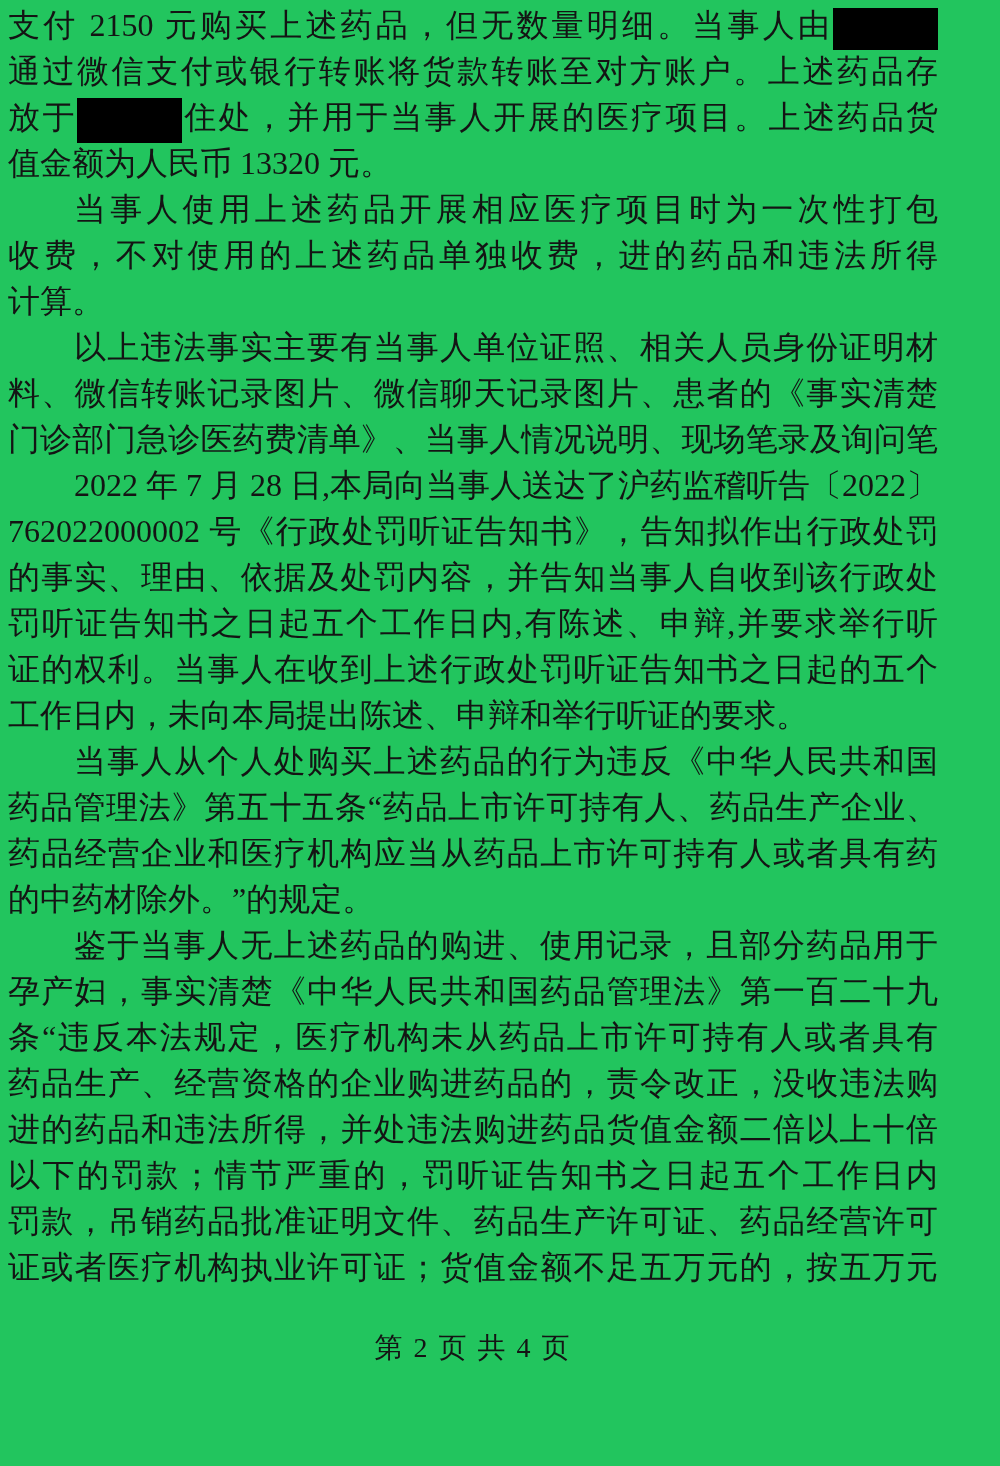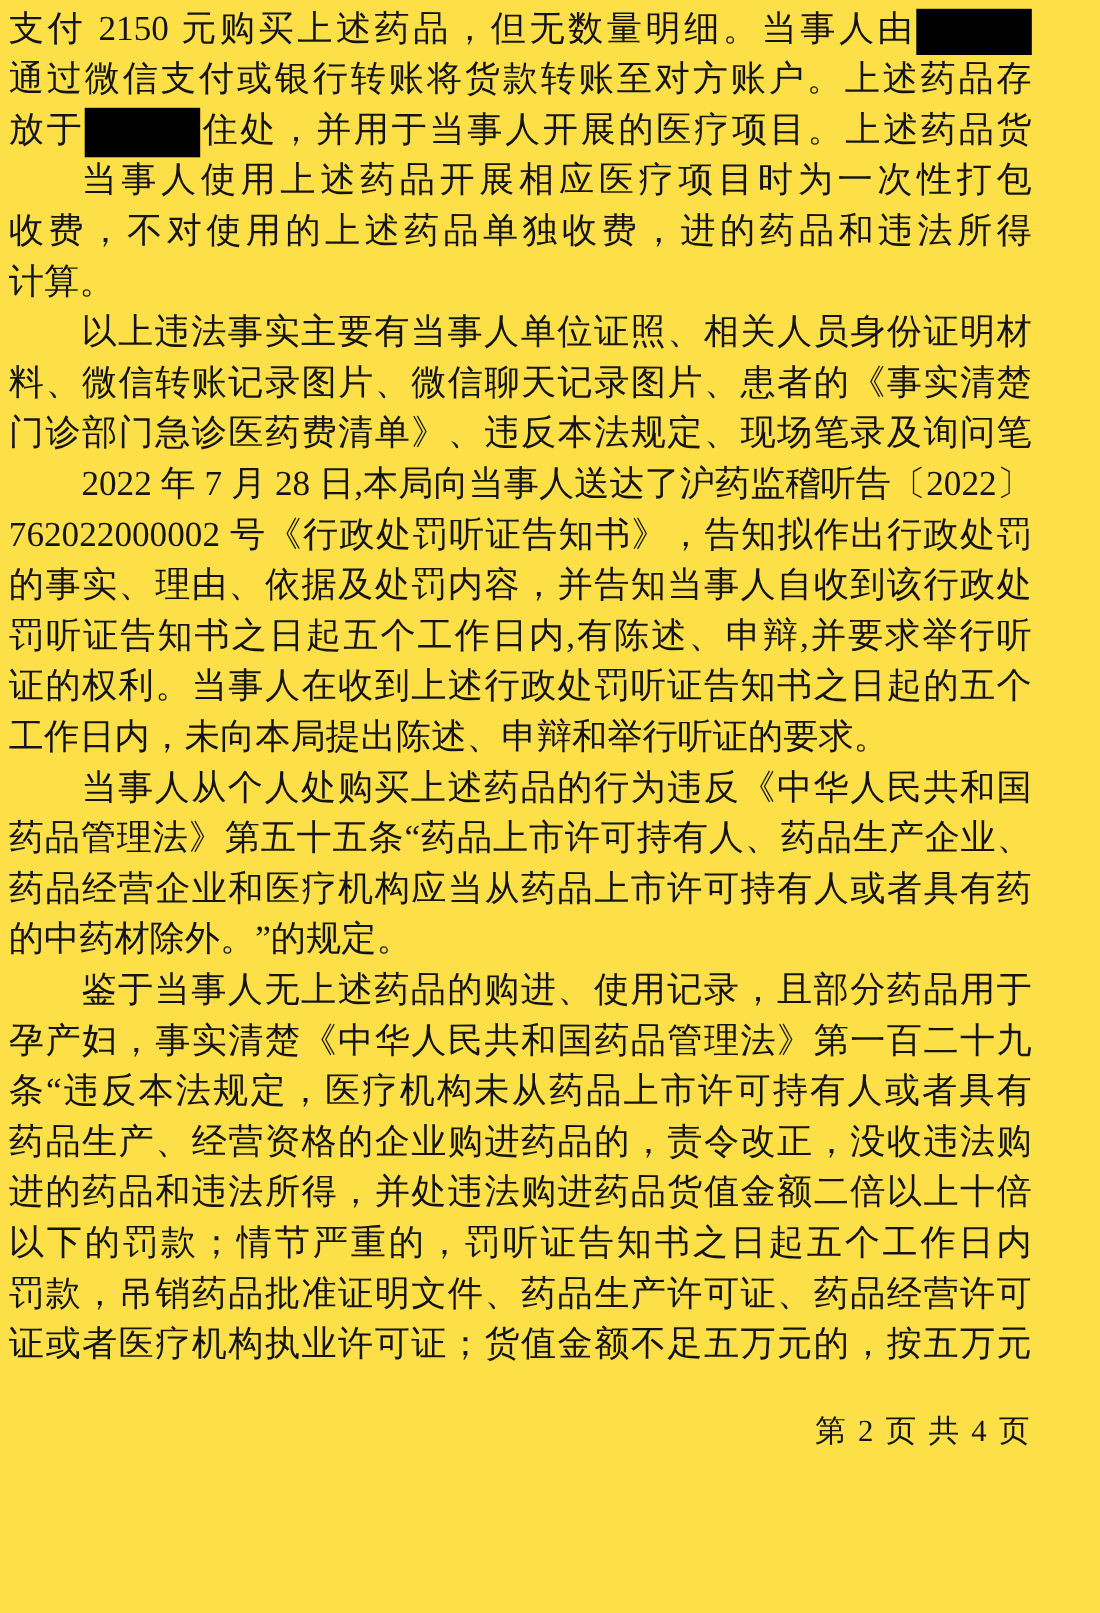--- a/index.html
+++ b/index.html
@@ -4,21 +4,21 @@
 <style>
   html, body {
     margin: 0;
     padding: 0;
     background: #ffffff;
   }
   .page {
     position: relative;
     width: 1000px;
     height: 1466px;
-    background: #fde047;
+    background: #22c55e;
     box-sizing: border-box;
     padding: 2px 62px 0 8px;
     font-family: "Liberation Serif", serif;
     color: #141414;
     overflow: hidden;
   }
   .doc-body {
     width: 930px;
   }
   .line {
@@ -34,40 +34,41 @@
   .line.indent {
     padding-left: 66px;
   }
   .redact {
     display: inline-block;
     background: #000000;
     vertical-align: middle;
   }
   .footer {
     margin-top: 43px;
-    text-align: right;
+    text-align: center;
     font-size: 28px;
     line-height: 30px;
     letter-spacing: 2px;
   }
 </style>
 </head>
 <body>
 
 <div class="page">
   <div class="doc-body">
       <div class="line just"><span>支付 2150 元购买上述药品，但无数量明细。当事人由</span><span class="redact" style="width: 105px; height: 42px; background: rgb(0, 0, 0);"></span></div>
       <div class="line just"><span>通过微信支付或银行转账将货款转账至对方账户。上述药品存</span></div>
       <div class="line just"><span>放于</span><span class="redact" style="width: 105px; height: 45px; background: rgb(0, 0, 0);"></span><span>住处，并用于当事人开展的医疗项目。上述药品货</span></div>
+      <div class="line"><span>值金额为人民币 13320 元。</span></div>
       <div class="line indent just"><span>当事人使用上述药品开展相应医疗项目时为一次性打包</span></div>
       <div class="line just"><span>收费，不对使用的上述药品单独收费，进的药品和违法所得</span></div>
       <div class="line"><span>计算。</span></div>
       <div class="line indent just"><span>以上违法事实主要有当事人单位证照、相关人员身份证明材</span></div>
       <div class="line just"><span>料、微信转账记录图片、微信聊天记录图片、患者的《事实清楚</span></div>
-      <div class="line just"><span>门诊部门急诊医药费清单》、违反本法规定、现场笔录及询问笔</span></div>
+      <div class="line just"><span>门诊部门急诊医药费清单》、当事人情况说明、现场笔录及询问笔</span></div>
       <div class="line indent just"><span>2022 年 7 月 28 日,本局向当事人送达了沪药监稽听告〔2022〕</span></div>
       <div class="line just"><span>762022000002 号《行政处罚听证告知书》，告知拟作出行政处罚</span></div>
       <div class="line just"><span>的事实、理由、依据及处罚内容，并告知当事人自收到该行政处</span></div>
       <div class="line just"><span>罚听证告知书之日起五个工作日内,有陈述、申辩,并要求举行听</span></div>
       <div class="line just"><span>证的权利。当事人在收到上述行政处罚听证告知书之日起的五个</span></div>
       <div class="line"><span>工作日内，未向本局提出陈述、申辩和举行听证的要求。</span></div>
       <div class="line indent just"><span>当事人从个人处购买上述药品的行为违反《中华人民共和国</span></div>
       <div class="line just"><span>药品管理法》第五十五条“药品上市许可持有人、药品生产企业、</span></div>
       <div class="line just"><span>药品经营企业和医疗机构应当从药品上市许可持有人或者具有药</span></div>
       <div class="line"><span>的中药材除外。”的规定。</span></div>

